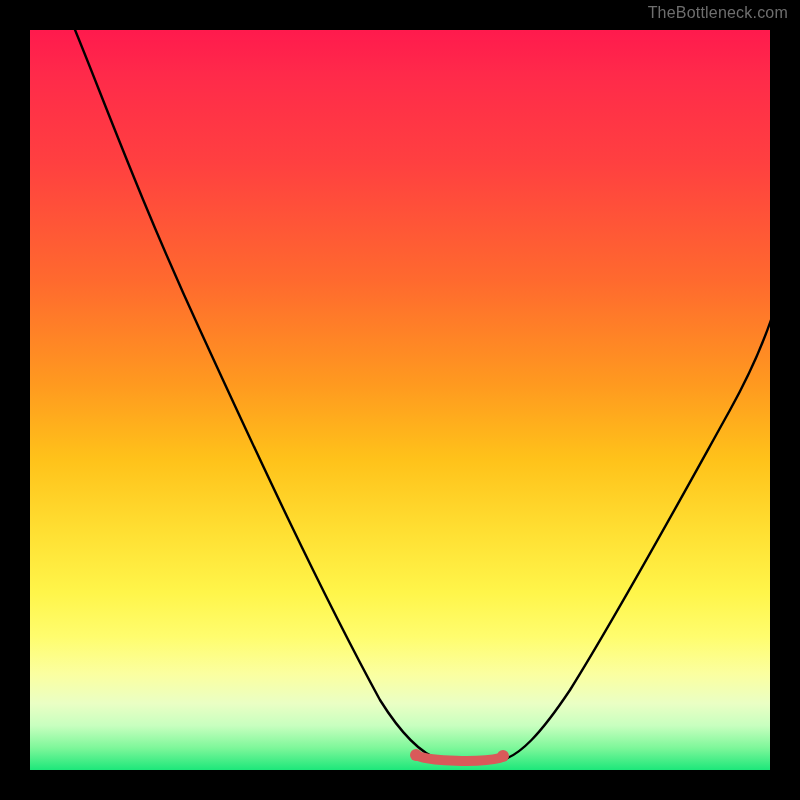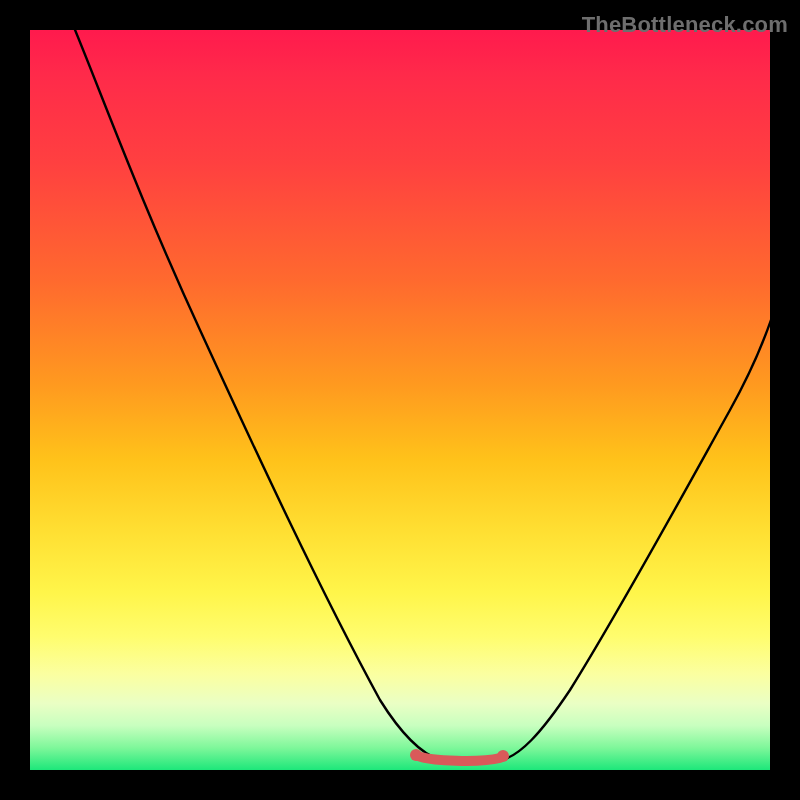--- a/index.html
+++ b/index.html
@@ -5,25 +5,25 @@
   * { margin: 0; padding: 0; box-sizing: border-box; }
   html, body { width: 800px; height: 800px; overflow: hidden; background: #000; }
   .frame {
     position: relative;
     width: 800px;
     height: 800px;
     background: #000;
   }
   .watermark {
     position: absolute;
-    top: 12px;
+    top: 4px;
     right: 12px;
     font-family: Arial, Helvetica, sans-serif;
-    font-size: 22px;
-    font-weight: 700;
+    font-size: 16px;
+    font-weight: 400;
     color: #6e6e6e;
     letter-spacing: 0.2px;
     z-index: 20;
   }
   .plot {
     position: absolute;
     left: 30px;
     top: 30px;
     width: 740px;
     height: 740px;

